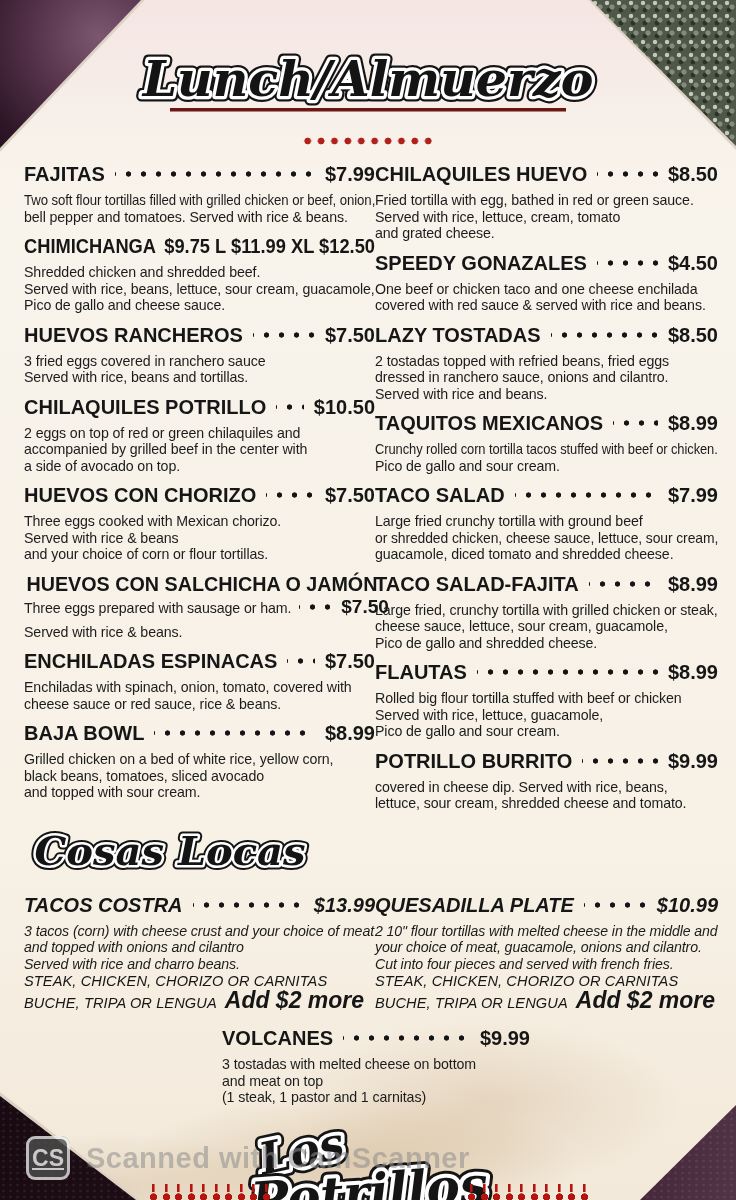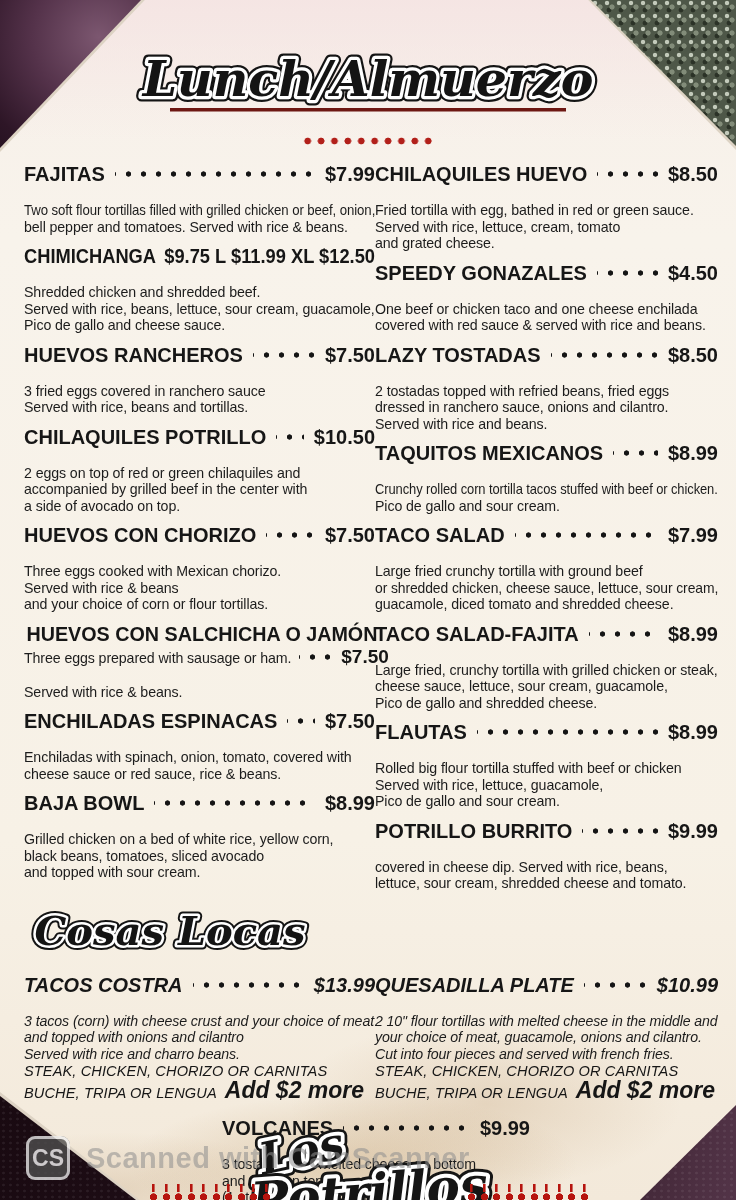--- a/index.html
+++ b/index.html
@@ -39,42 +39,42 @@
   
   .menu-grid{display:grid;grid-template-columns:351px 343px;padding:16px 18px 0 24px;}
   .item{margin-bottom:9px;}
   .item-head{display:flex;align-items:baseline;font-weight:700;font-size:20px;line-height:24px;white-space:nowrap;}
   .head-inline{width:max-content;gap:9px;transform-origin:0 50%;}
   .leaders{flex:1 1 auto;min-width:12px;height:12px;margin:0 10px;align-self:center;
     background-image:radial-gradient(circle,#151515 2.35px,transparent 2.9px);
     background-size:15px 12px;background-repeat:repeat-x;background-position:6px 55%;}
   .leaders.short{flex:0 0 34px;margin:0 8px;}
   .price{white-space:nowrap;}
-  .desc{margin-top:16px;}
+  .desc{margin-top:6px;}
   .line{display:block;white-space:nowrap;font-size:14.2px;line-height:16.5px;letter-spacing:-.1px;
     color:#1c1c1c;transform-origin:0 50%;}
   .iprow{display:flex;align-items:baseline;}
   .iprow .price{font-size:19px;font-weight:700;}
   .opt-line{font-size:14.6px;line-height:19px;letter-spacing:.1px;white-space:nowrap;transform-origin:0 50%;}
   .add-note{font-weight:700;font-size:23px;margin-left:8px;letter-spacing:0;}
   
   .cosas-hdr{text-align:left;margin-top:4px;}
   .cosas-grid{display:grid;grid-template-columns:351px 343px;padding:10px 18px 0 24px;font-style:italic;}
   .volcanes-wrap{width:308px;margin:4px auto 0;position:relative;left:8px;}
   
   .logo{position:absolute;left:218px;top:1118px;z-index:3;}
   .tick-row{position:absolute;top:1184px;display:flex;gap:5.5px;z-index:3;}
   .tick{width:7px;height:17px;
     background-image:radial-gradient(circle at 50% 13px,#b6140e 3.4px,transparent 3.9px),
       linear-gradient(#b6140e,#b6140e);
     background-size:100% 100%,2.6px 8px;background-repeat:no-repeat;background-position:0 0,50% 0;}
   
   .cs-badge{position:absolute;left:26px;top:1136px;width:44px;height:44px;z-index:6;border-radius:9px;
     background:#4f4f4f;opacity:.78;display:flex;align-items:center;justify-content:center;
-    color:#fff;font-weight:700;font-size:23px;box-shadow:inset 0 0 0 3px rgba(255,255,255,.9);}
+    color:#fff;font-weight:700;font-size:23px;box-shadow:inset 0 0 0 3px rgba(255,255,255,.9);text-decoration:underline;}
   .cs-text{position:absolute;left:86px;top:1142px;z-index:6;font-size:29px;font-weight:600;
     color:#8f8f8f;opacity:.55;letter-spacing:.5px;white-space:nowrap;}
 </style>
 </head>
 <body>
 
 <div class="scene">
   <div class="leather-tl"></div>
   <div class="leather-tr"></div>
   <div class="leather-bottom"></div>

